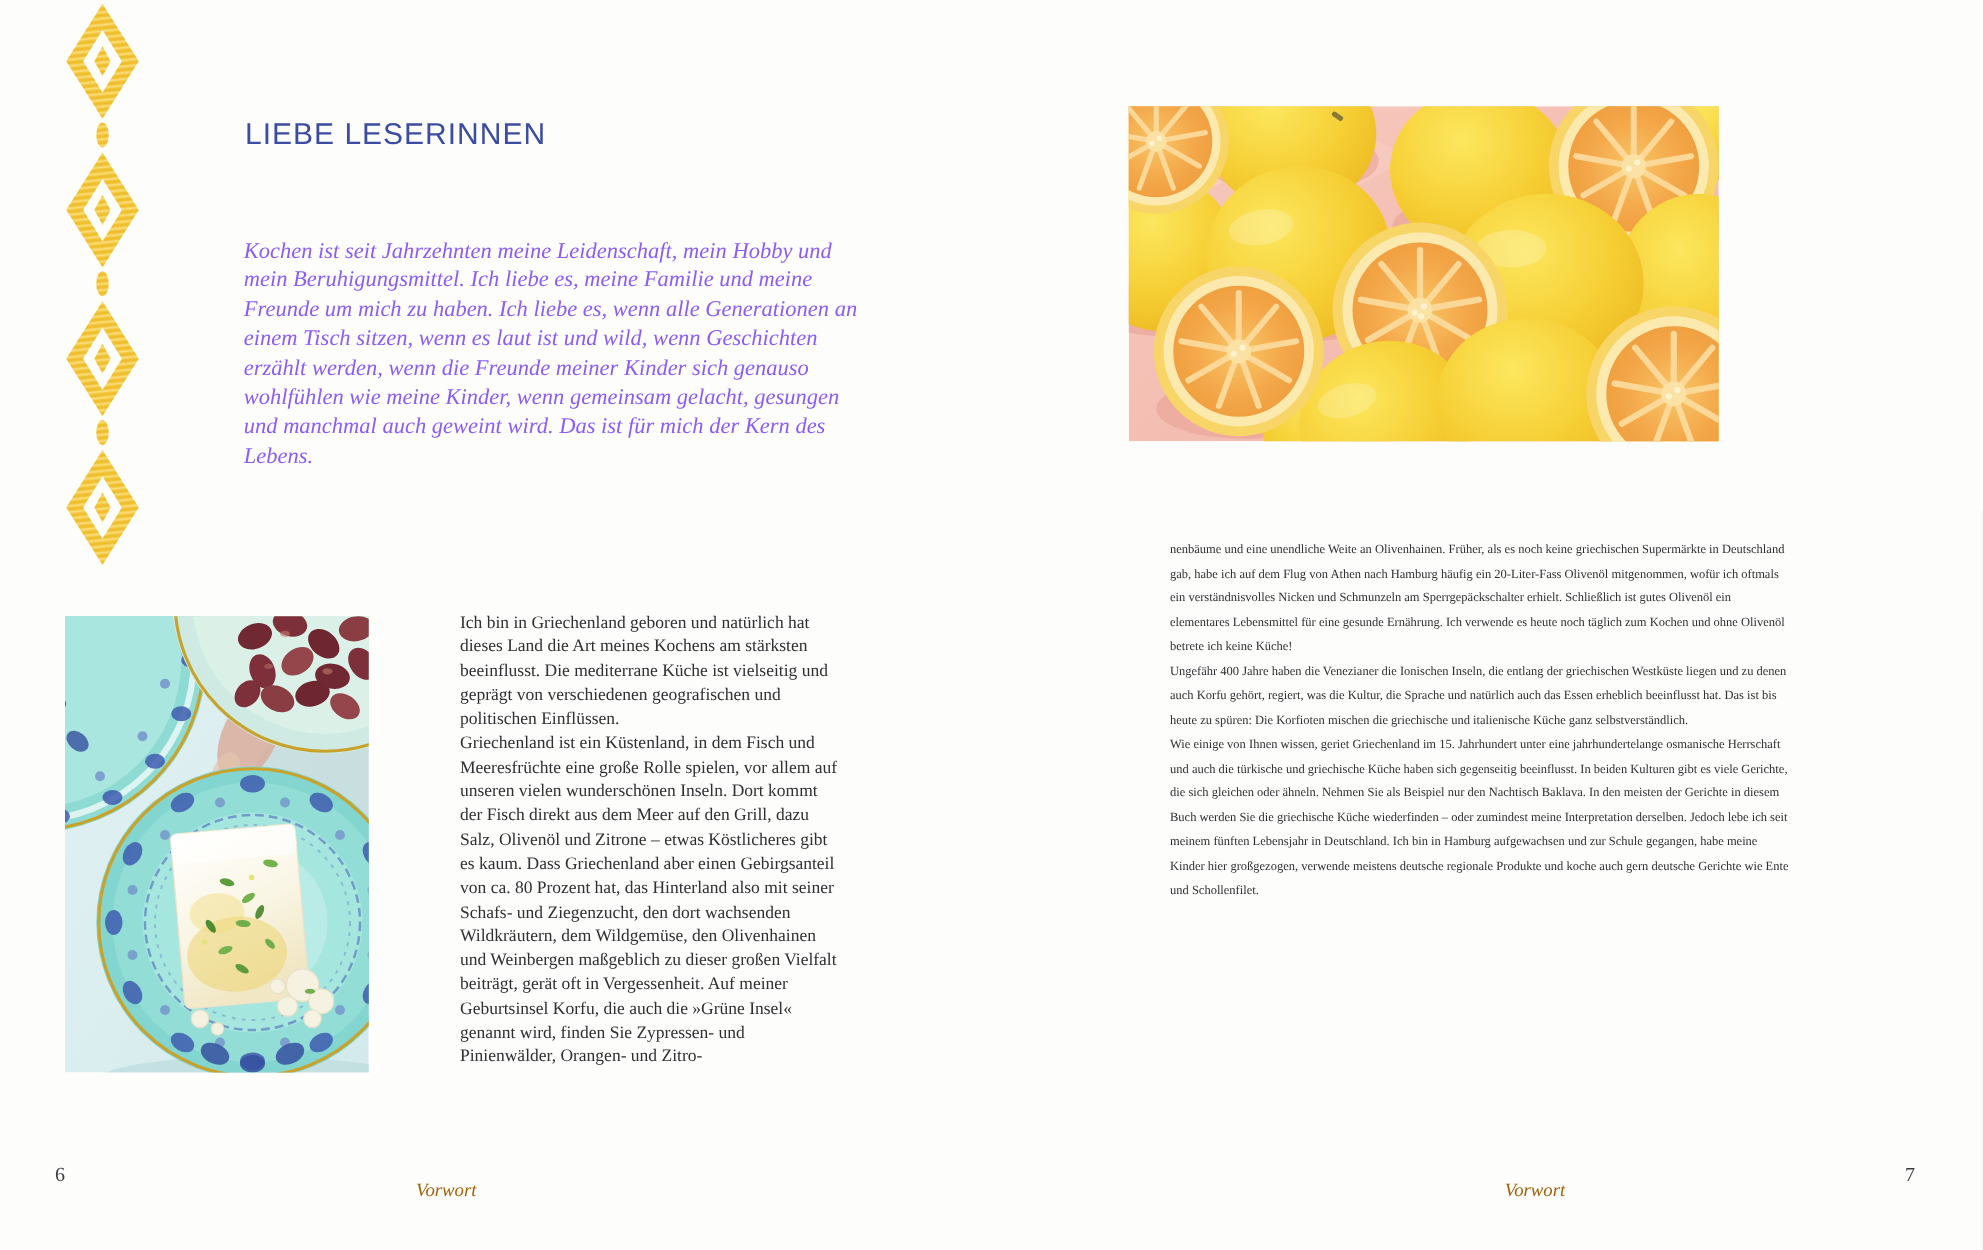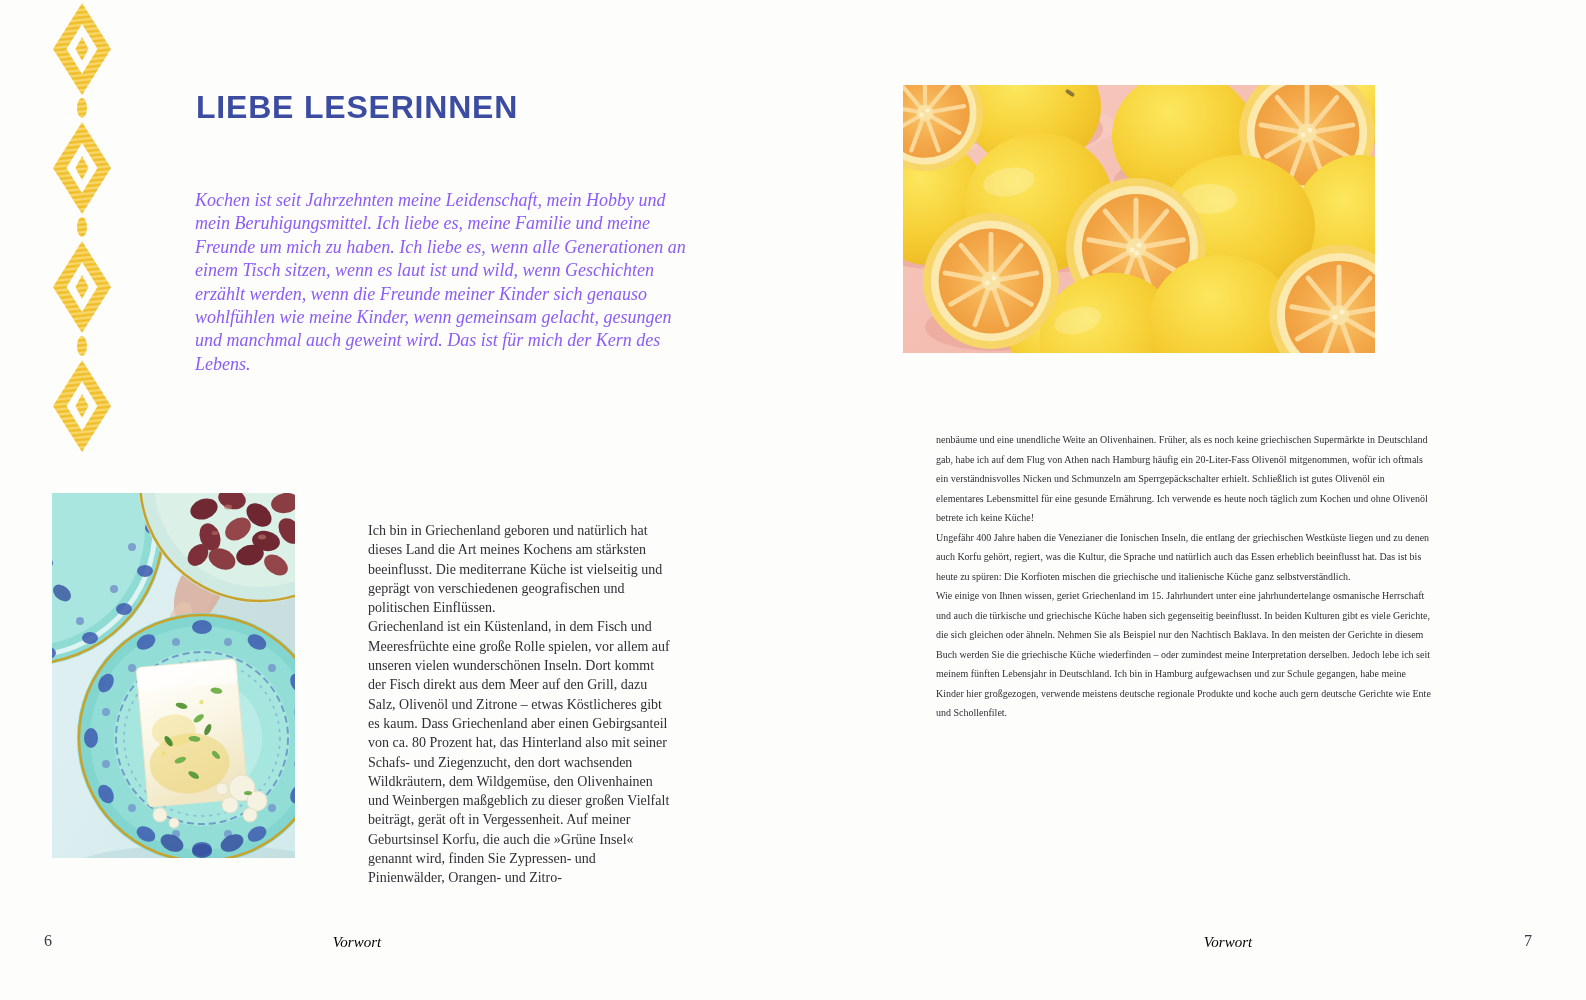--- a/index.html
+++ b/index.html
@@ -7,50 +7,50 @@
     position:relative;width:1586px;height:1000px;margin:0 auto;
     background:#fdfdfc;overflow:hidden;
     font-family:"Liberation Serif", serif;color:#2f2f33;
   }
   .abs{position:absolute;}
   
   .ornament{left:52px;top:3px;width:60px;height:452px;}
   
   .title{
     left:196px;top:84px;width:480px;
-    font-family:"Liberation Sans", sans-serif;font-weight:bold;
-    font-size:32px;line-height:47px;letter-spacing:0.8px;
+    font-family:"Liberation Sans", sans-serif;font-weight:normal;
+    font-size:24px;line-height:47px;letter-spacing:0.8px;
     color:#3c4ca1;
   }
   
   .intro{
     left:195px;top:189px;width:494px;
     font-style:italic;font-size:18px;line-height:23.4px;
     color:#8b5cf6;
   }
   
   .photo-feta{left:52px;top:493px;width:243px;height:365px;}
   
   .column{
     left:368px;top:489px;width:306px;
-    font-size:14px;line-height:19.3px;text-align:left;margin-top:32px;
+    font-size:14px;line-height:19.3px;text-align:left;
   }
   .column p, .rightblock p{margin:0;}
   
   .photo-lemons{left:903px;top:85px;width:472px;height:268px;}
   
   .rightblock{
     left:936px;top:430px;width:497px;
     font-size:10px;line-height:19.5px;
   }
   
   .footer-num{font-size:16px;color:#3a3a40;}
   .footer-label{
-    font-style:italic;font-size:15px;color:#000000;
-    width:120px;text-align:center;
+    font-style:italic;font-size:15px;color:#a16207;
+    width:120px;text-align:center;margin-top:11px;
   }
   .fl-left-num{left:44px;top:932px;}
   .fl-left-label{left:297px;top:934px;}
   .fr-label{left:1168px;top:934px;}
   .fr-num{left:1524px;top:932px;}
   svg{display:block;}
 </style>
 </head>
 <body>
 

